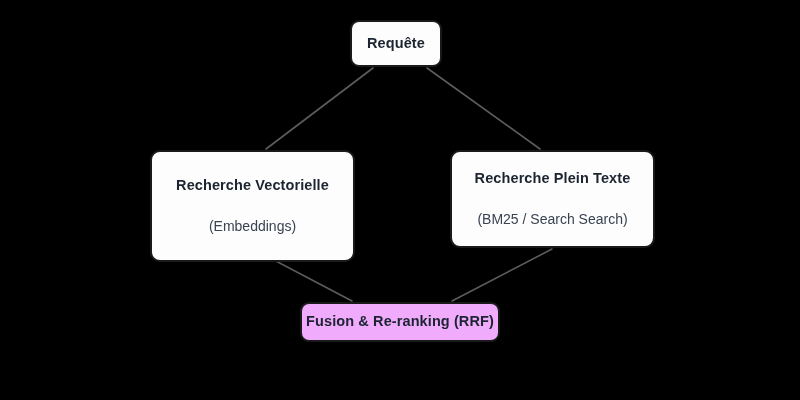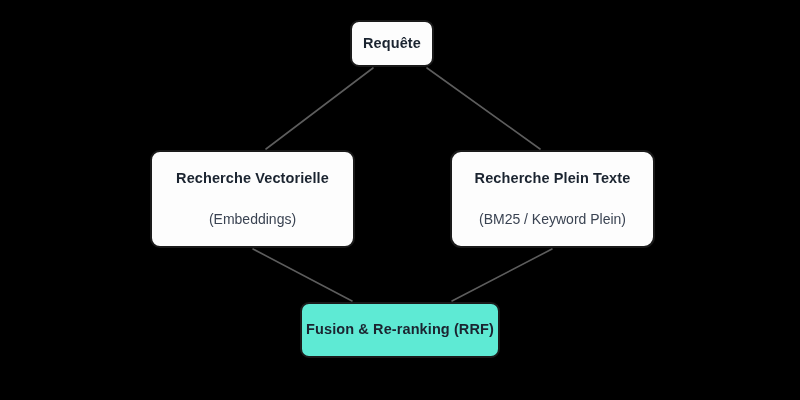--- a/index.html
+++ b/index.html
@@ -54,35 +54,35 @@
     color: #3a4352;
     line-height: 1.45;
     white-space: nowrap;
     margin-top: 21px;
   }
   .node-sub.first { margin-top: 9px; }
 
   
   #node-query {
     left: 350px; top: 20px;
-    width: 84px; height: 47px;
+    width: 92px; height: 47px;
     border-radius: 9px;
   }
   #node-vector {
     left: 150px; top: 150px;
-    width: 205px; height: 98px;
+    width: 205px; height: 112px;
   }
   #node-fulltext {
     left: 450px; top: 150px;
-    width: 205px; height: 98px; border-radius: 11px;
+    width: 205px; height: 98px;
   }
   #node-fusion {
     left: 300px; top: 302px;
-    width: 200px; height: 56px;
-    background: #5eead4;
+    width: 200px; height: 40px;
+    background: #f0abfc;
     border-radius: 9px;
   }
 </style>
 </head>
 <body>
 
 <div id="diagram-canvas">
 
   <svg id="edge-layer" viewBox="0 0 800 400" width="800" height="400" xmlns="http://www.w3.org/2000/svg">
     <g stroke="#5d5d5d" stroke-width="1.6" fill="none" stroke-linecap="round">
@@ -97,20 +97,20 @@
     <div class="node-title">Requête</div>
   </div>
 
   <div class="node" id="node-vector">
     <div class="node-title">Recherche Vectorielle</div>
     <div class="node-sub">(Embeddings)</div>
   </div>
 
   <div class="node" id="node-fulltext">
     <div class="node-title">Recherche Plein Texte</div>
-    <div class="node-sub">(BM25 / Keyword Plein)</div>
+    <div class="node-sub">(BM25 / Search Search)</div>
   </div>
 
   <div class="node" id="node-fusion">
     <div class="node-title">Fusion &amp; Re-ranking (RRF)</div>
   </div>
 
 </div>
 
 </body></html>

